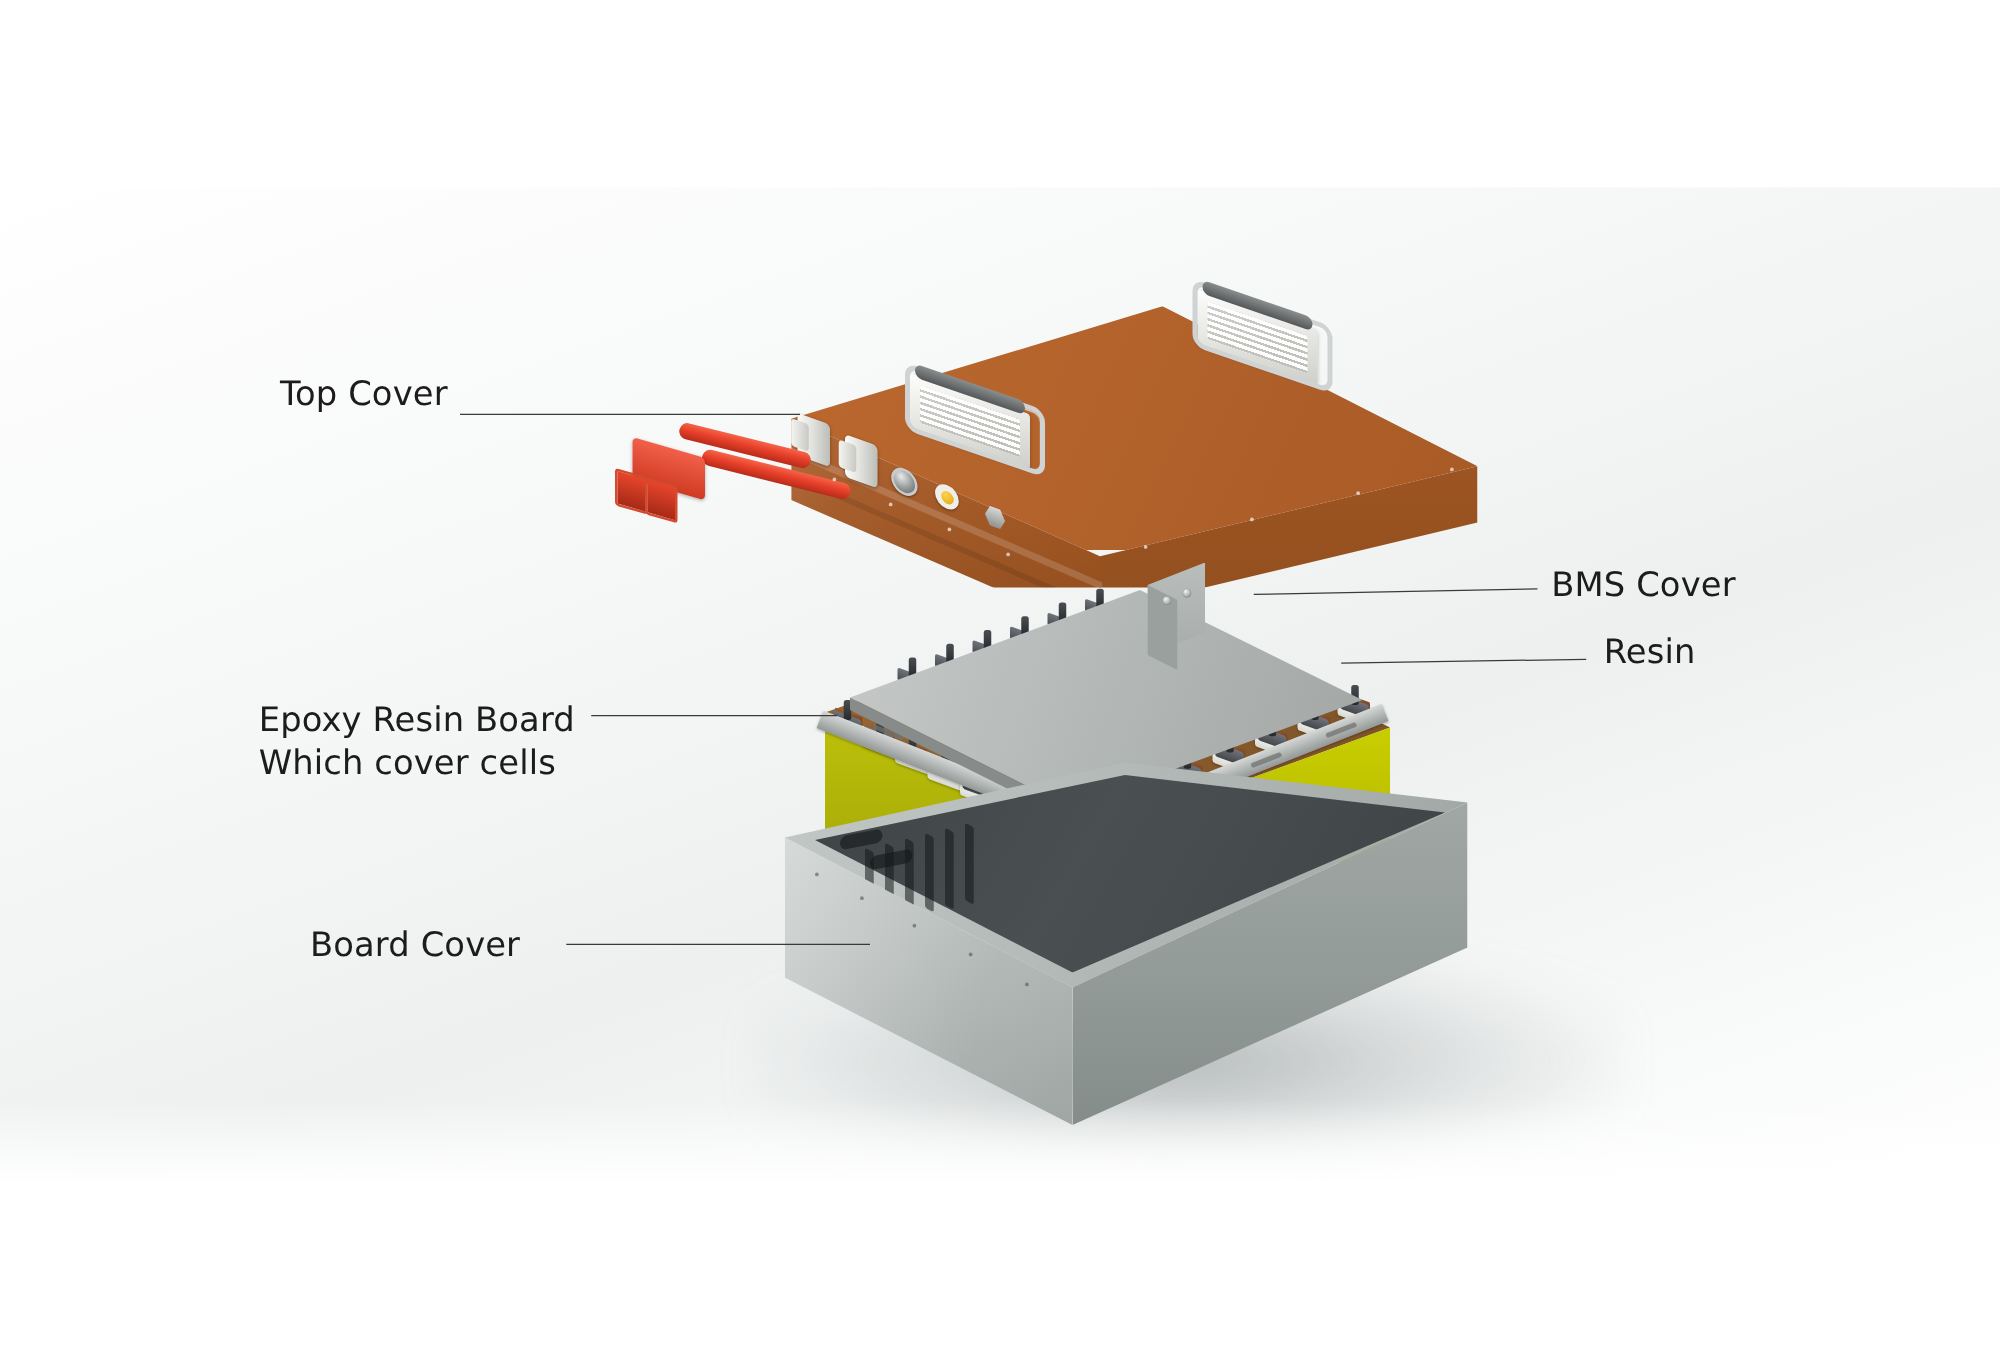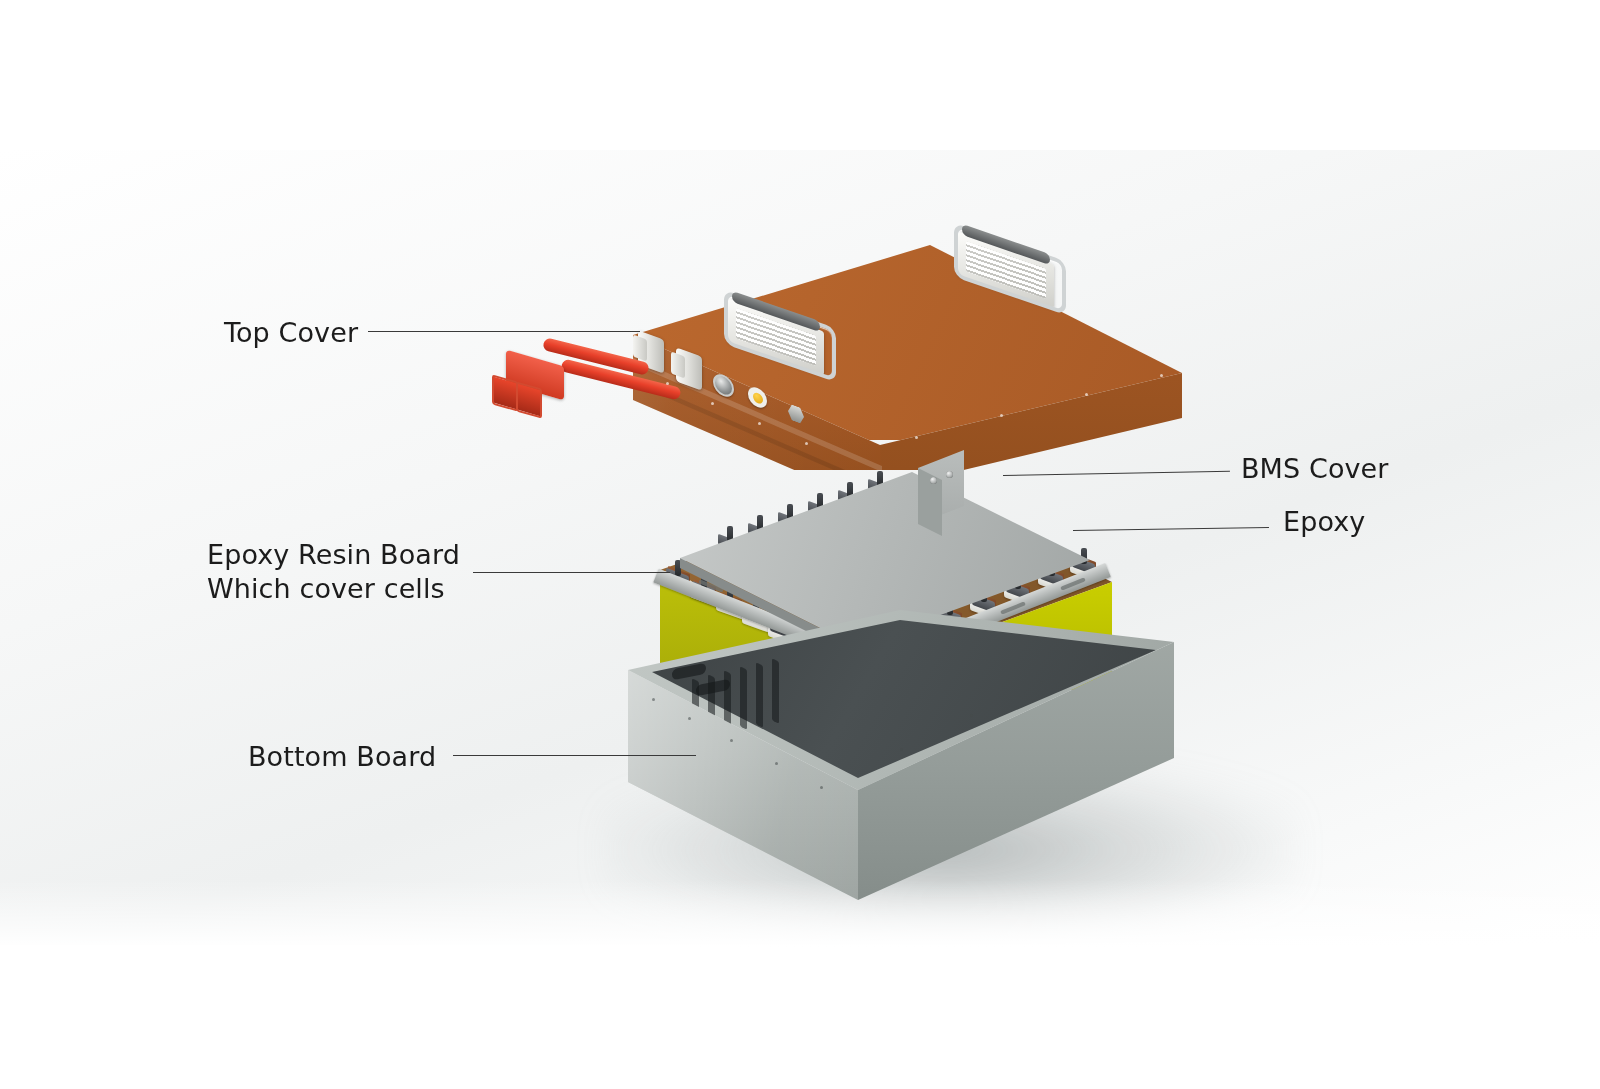--- a/index.html
+++ b/index.html
@@ -490,20 +490,20 @@
     <div class="screwdot" style="left:440px;top:71px;background:rgba(70,75,75,.5);"></div>
     <div class="screwdot" style="left:510px;top:38px;background:rgba(70,75,75,.5);"></div>
   </div>
 
   <div class="lead" id="lead-top-cover" style="left:368px;top:331px;width:272px;"></div>
   <div class="lead" id="lead-bms" style="left:1003px;top:475px;width:227px;transform:rotate(-1.1deg);"></div>
   <div class="lead" id="lead-busbar" style="left:1073px;top:530px;width:196px;transform:rotate(-0.9deg);"></div>
   <div class="lead" id="lead-epoxy" style="left:473px;top:572px;width:197px;"></div>
   <div class="lead" id="lead-bottom" style="left:453px;top:755px;width:243px;"></div>
 
-  <div class="label" style="left:224px;top:316px;">Top Cover</div>
+  <div class="label" style="left:224px;top:299px;">Top Cover</div>
   <div class="label" style="left:1241px;top:452px;">BMS Cover</div>
-  <div class="label" style="left:1283px;top:505px;">Epoxy</div>
-  <div class="label" style="left:207px;top:538px;">Epoxy Resin Board
+  <div class="label" style="left:1283px;top:505px;">Resin</div>
+  <div class="label" style="left:207px;top:560px;">Epoxy Resin Board
 Which cover cells</div>
-  <div class="label" style="left:248px;top:740px;">Bottom Board</div>
+  <div class="label" style="left:248px;top:740px;">Board Cover</div>
 
 </div>
 
 </body></html>

